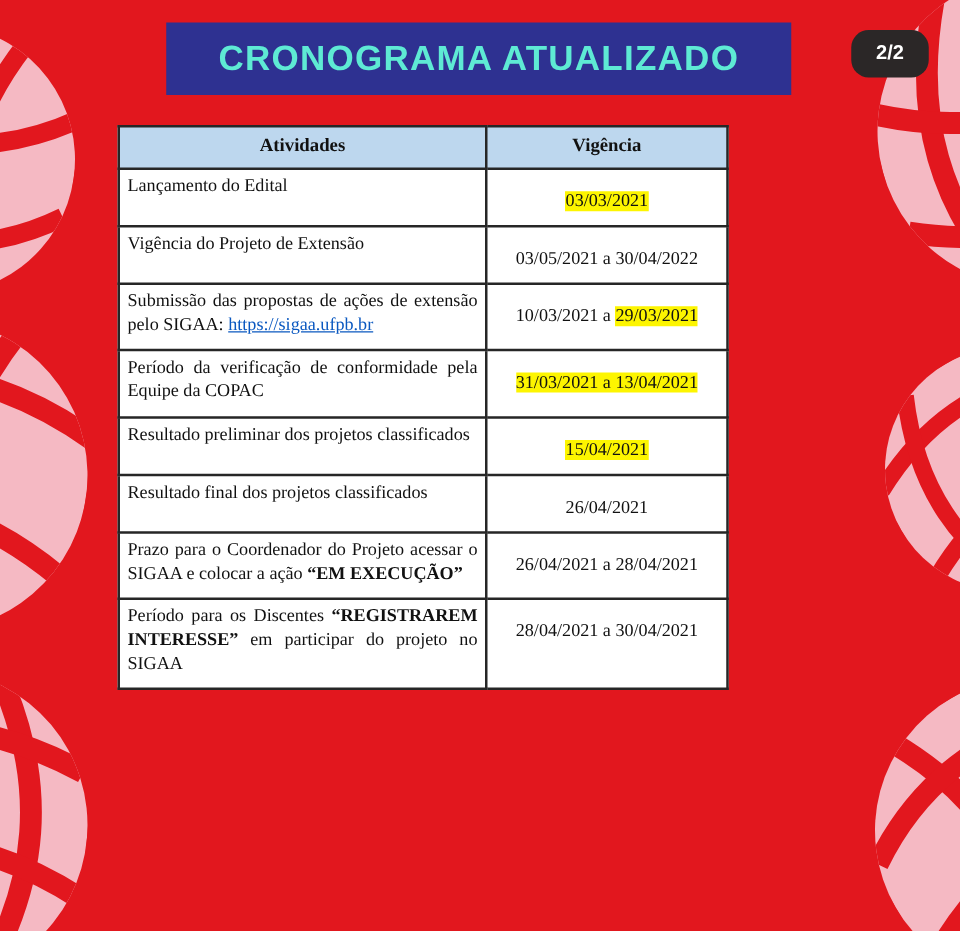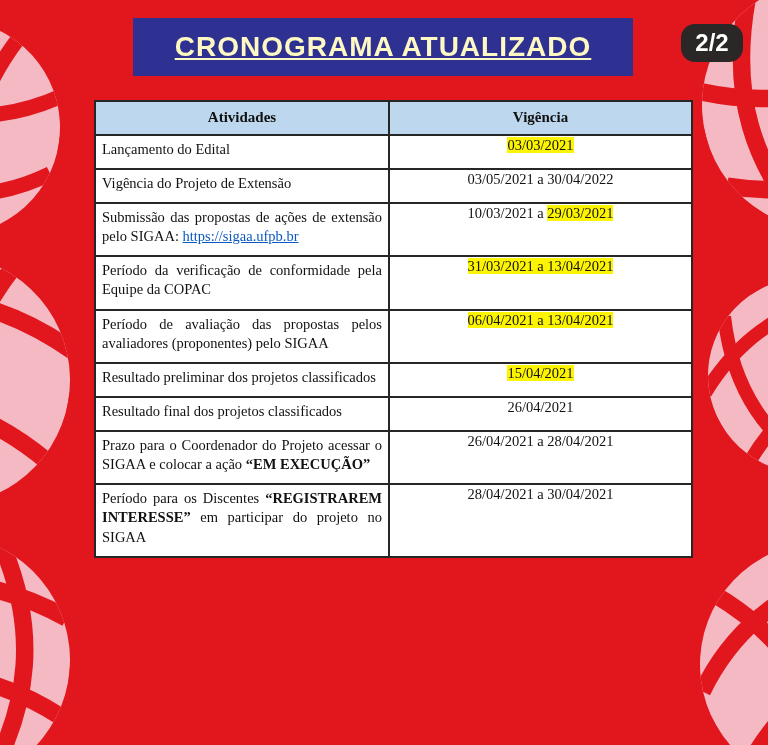--- a/index.html
+++ b/index.html
@@ -13,48 +13,48 @@
     font-family:"Liberation Serif",serif;
   }
   .ball{position:absolute;pointer-events:none;}
   .title-bar{
     position:absolute;left:133px;top:18px;width:500px;height:58px;
     background:var(--navy);
     display:flex;align-items:center;justify-content:center;
   }
   .title-bar span{
     font-family:"Liberation Sans",sans-serif;font-weight:700;font-size:28px;
-    color:#fef9c3;letter-spacing:1px;white-space:nowrap;text-decoration:underline;
+    color:#5eead4;letter-spacing:1px;white-space:nowrap;
   }
   .page-badge{
     position:absolute;left:681px;top:24px;width:62px;height:38px;
     background:var(--badge);color:#fff;border-radius:14px;
-    font-family:"Liberation Sans",sans-serif;font-weight:700;font-size:24px;
+    font-family:"Liberation Sans",sans-serif;font-weight:700;font-size:16px;
     display:flex;align-items:center;justify-content:center;
   }
   table.schedule{
-    position:absolute;left:94px;top:100px;width:599px;
+    position:absolute;left:94px;top:100px;width:489px;
     border-collapse:collapse;background:#fff;color:var(--ink);
     font-size:14.5px;line-height:1.32;table-layout:fixed;
   }
   table.schedule th, table.schedule td{
     border:2px solid var(--border);vertical-align:top;
   }
   table.schedule th{
     background:var(--headerblue);text-align:center;font-weight:700;
     font-size:15px;padding:6px 6px;
   }
   th.col-activity{width:280px;}
   td.activity{
     text-align:justify;padding:4px 6px 9px 6px;
     overflow-wrap:break-word;
     margin-left:14px;
   }
   td.period{
-    text-align:center;padding:0 8px 9px 8px;
+    text-align:center;padding:16px 8px 9px 8px;
   }
   .hl{background:var(--yellow);}
   .b{font-weight:700;}
   a.link{color:var(--link);}
 </style>
 </head>
 <body>
 
 <div class="canvas">
 
@@ -118,24 +118,20 @@
         </tr>
         <tr>
           <td class="activity"><span>Submissão das propostas de ações de extensão pelo SIGAA: </span><a class="link" href="#">https://sigaa.ufpb.br</a></td>
           <td class="period"><span>10/03/2021 a </span><span class="hl">29/03/2021</span></td>
         </tr>
         <tr>
           <td class="activity"><span>Período da verificação de conformidade pela Equipe da COPAC</span></td>
           <td class="period"><span class="hl">31/03/2021 a 13/04/2021</span></td>
         </tr>
         <tr>
-          <td class="activity"><span>Período de avaliação das propostas pelos avaliadores (proponentes) pelo SIGAA</span></td>
-          <td class="period"><span class="hl">06/04/2021 a 13/04/2021</span></td>
-        </tr>
-        <tr>
           <td class="activity"><span>Resultado preliminar dos projetos classificados</span></td>
           <td class="period"><span class="hl">15/04/2021</span></td>
         </tr>
         <tr>
           <td class="activity"><span>Resultado final dos projetos classificados</span></td>
           <td class="period"><span>26/04/2021</span></td>
         </tr>
         <tr>
           <td class="activity"><span>Prazo para o Coordenador do Projeto acessar o SIGAA e colocar a ação </span><span class="b">“EM EXECUÇÃO”</span></td>
           <td class="period"><span>26/04/2021 a 28/04/2021</span></td>

